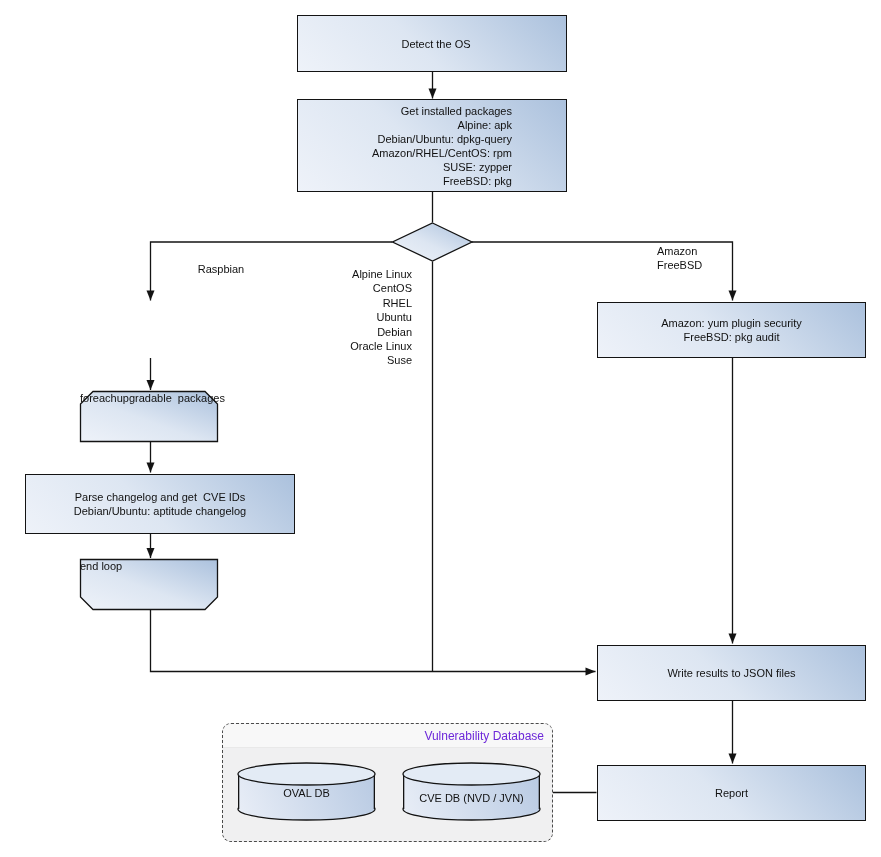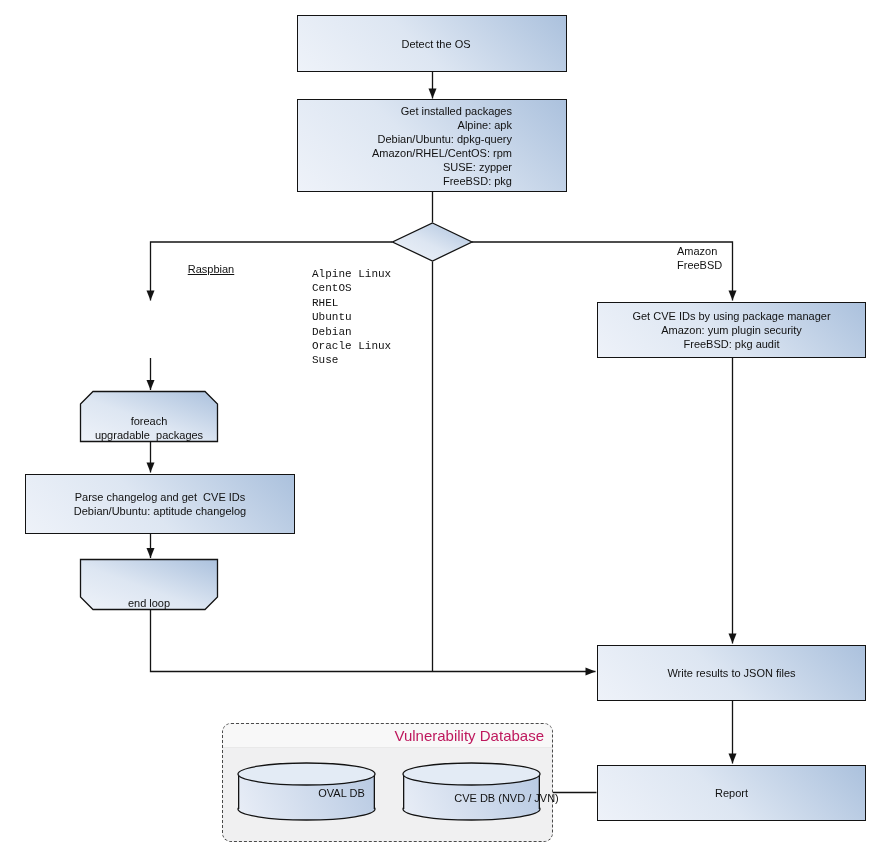--- a/index.html
+++ b/index.html
@@ -21,40 +21,40 @@
     position:absolute;box-sizing:border-box;
     border:1.4px solid var(--node-border);
     background:linear-gradient(45deg,var(--node-grad-light) 0%,#dde6f2 45%,var(--node-grad-dark) 100%);
     display:flex;flex-direction:column;justify-content:center;
     font-size:11px;line-height:14px;
   }
   .node.center,.shape-label.center{text-align:center;}
   .node.right{text-align:right;padding-right:54px;}
   .ln{white-space:pre;}
   .shape-label{
-    position:absolute;display:flex;flex-direction:column;justify-content:flex-end;
+    position:absolute;display:flex;justify-content:flex-start;
     font-size:11px;line-height:14px;
   }
   .elabel{position:absolute;font-size:11px;line-height:14.4px;}
-  .elabel.right{text-align:left;font-family:Liberation Mono, monospace;}
+  .elabel.right{text-align:right;}
   .elabel.center{text-align:center;}
   .db-container{
     position:absolute;left:222px;top:723px;width:331px;height:119px;box-sizing:border-box;
     background:var(--container-bg);
     border:1.4px dashed var(--container-border);border-radius:9px;
   }
   .db-header{
     position:absolute;left:0;right:0;top:0;height:24px;
     background:rgba(255,255,255,0.5);
     border-bottom:1px solid rgba(0,0,0,0.06);
     border-radius:8px 8px 0 0;
     display:flex;align-items:center;justify-content:flex-end;
-    font-size:15px;padding-right:8px;box-sizing:border-box;color:#be185d;
+    font-size:12px;padding-right:8px;box-sizing:border-box;color:#6d28d9;
   }
-  .cyl-label{position:absolute;font-size:11px;text-align:center;line-height:14px;margin-left:35px;}
+  .cyl-label{position:absolute;font-size:11px;text-align:center;line-height:14px;}
 </style>
 </head>
 <body>
 
 <div class="stage">
 
   <div class="db-container">
     <div class="db-header">Vulnerability Database</div>
   </div>
 
@@ -129,21 +129,20 @@
     <div class="ln">FreeBSD: pkg</div>
   </div>
 
 
   <div class="node center" style="left:25px;top:474px;width:270px;height:60px;">
     <div class="ln">Parse changelog and get  CVE IDs</div>
     <div class="ln">Debian/Ubuntu: aptitude changelog</div>
   </div>
 
   <div class="node center" style="left:597px;top:302px;width:269px;height:56px;">
-    <div class="ln">Get CVE IDs by using package manager</div>
     <div class="ln">Amazon: yum plugin security</div>
     <div class="ln">FreeBSD: pkg audit</div>
   </div>
 
   <div class="node center" style="left:597px;top:644.5px;width:269px;height:56px;">
     <div class="ln">Write results to JSON files</div>
   </div>
 
   <div class="node center" style="left:597px;top:764.5px;width:269px;height:56px;">
     <div class="ln">Report</div>
@@ -151,33 +150,33 @@
 
   <div class="shape-label center" style="left:80px;top:391px;width:138px;height:51px;">
     <div class="ln">foreach</div>
     <div class="ln">upgradable  packages</div>
   </div>
 
   <div class="shape-label center" style="left:80px;top:559px;width:138px;height:51px;">
     <div class="ln">end loop</div>
   </div>
 
-  <div class="elabel center" style="left:161px;top:262px;width:100px;text-decoration:underline;">Raspbian</div>
+  <div class="elabel center" style="left:171px;top:262px;width:100px;">Raspbian</div>
 
   <div class="elabel right" style="left:312px;top:267px;width:100px;">
     <div class="ln">Alpine Linux</div>
     <div class="ln">CentOS</div>
     <div class="ln">RHEL</div>
     <div class="ln">Ubuntu</div>
     <div class="ln">Debian</div>
     <div class="ln">Oracle Linux</div>
     <div class="ln">Suse</div>
   </div>
 
-  <div class="elabel" style="left:657px;top:244px;margin-left:20px;">
+  <div class="elabel" style="left:657px;top:244px;">
     <div class="ln">Amazon</div>
     <div class="ln">FreeBSD</div>
   </div>
 
   <div class="cyl-label" style="left:238px;top:786px;width:137px;">OVAL DB</div>
   <div class="cyl-label" style="left:403px;top:791px;width:137px;">CVE DB (NVD / JVN)</div>
 
 </div>
 
 </body></html>

